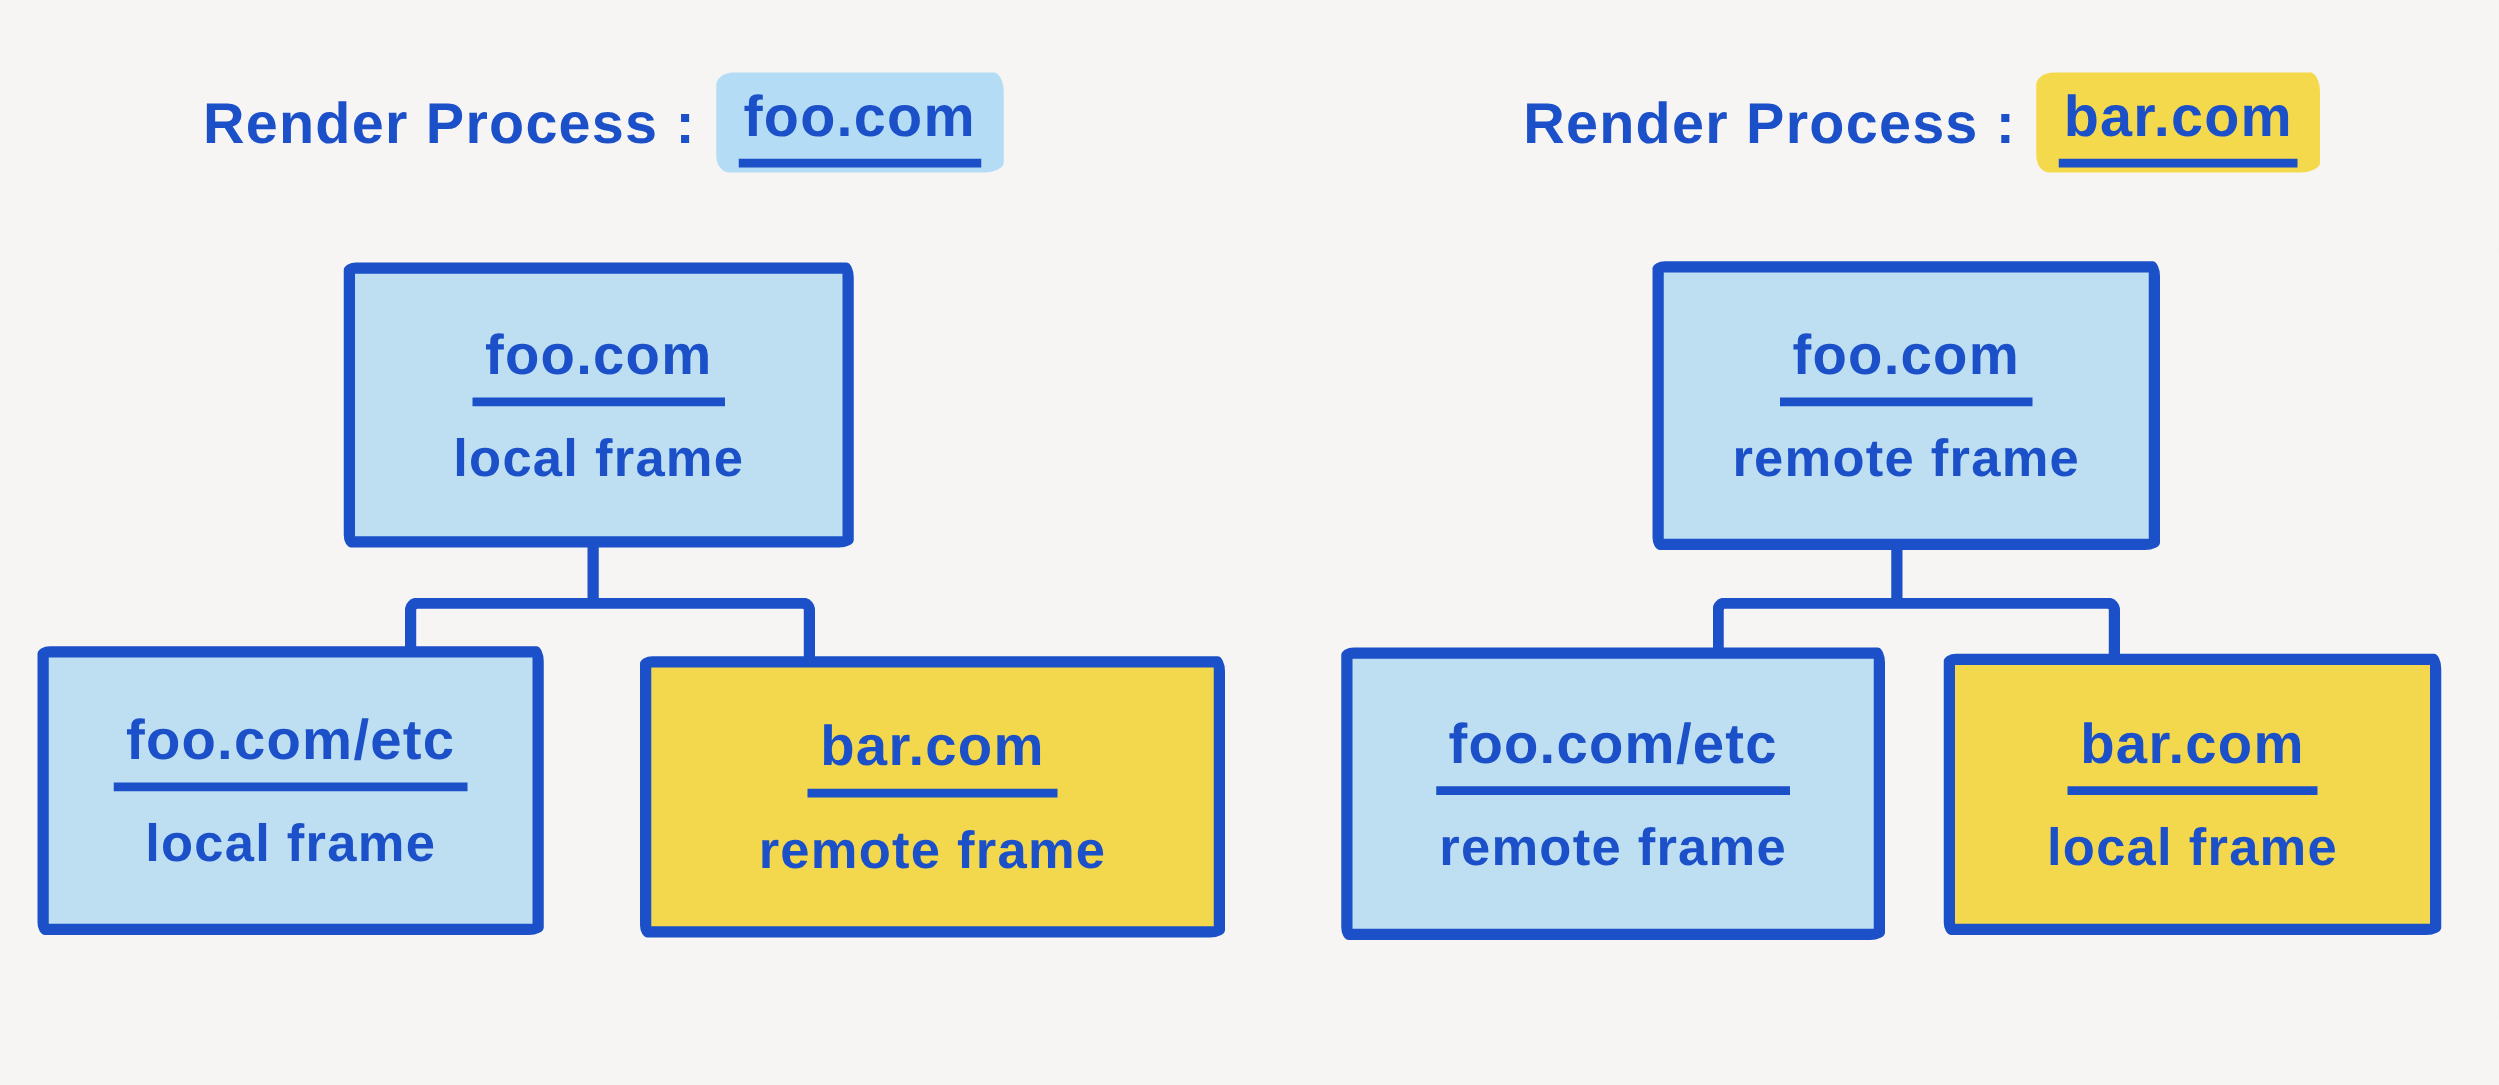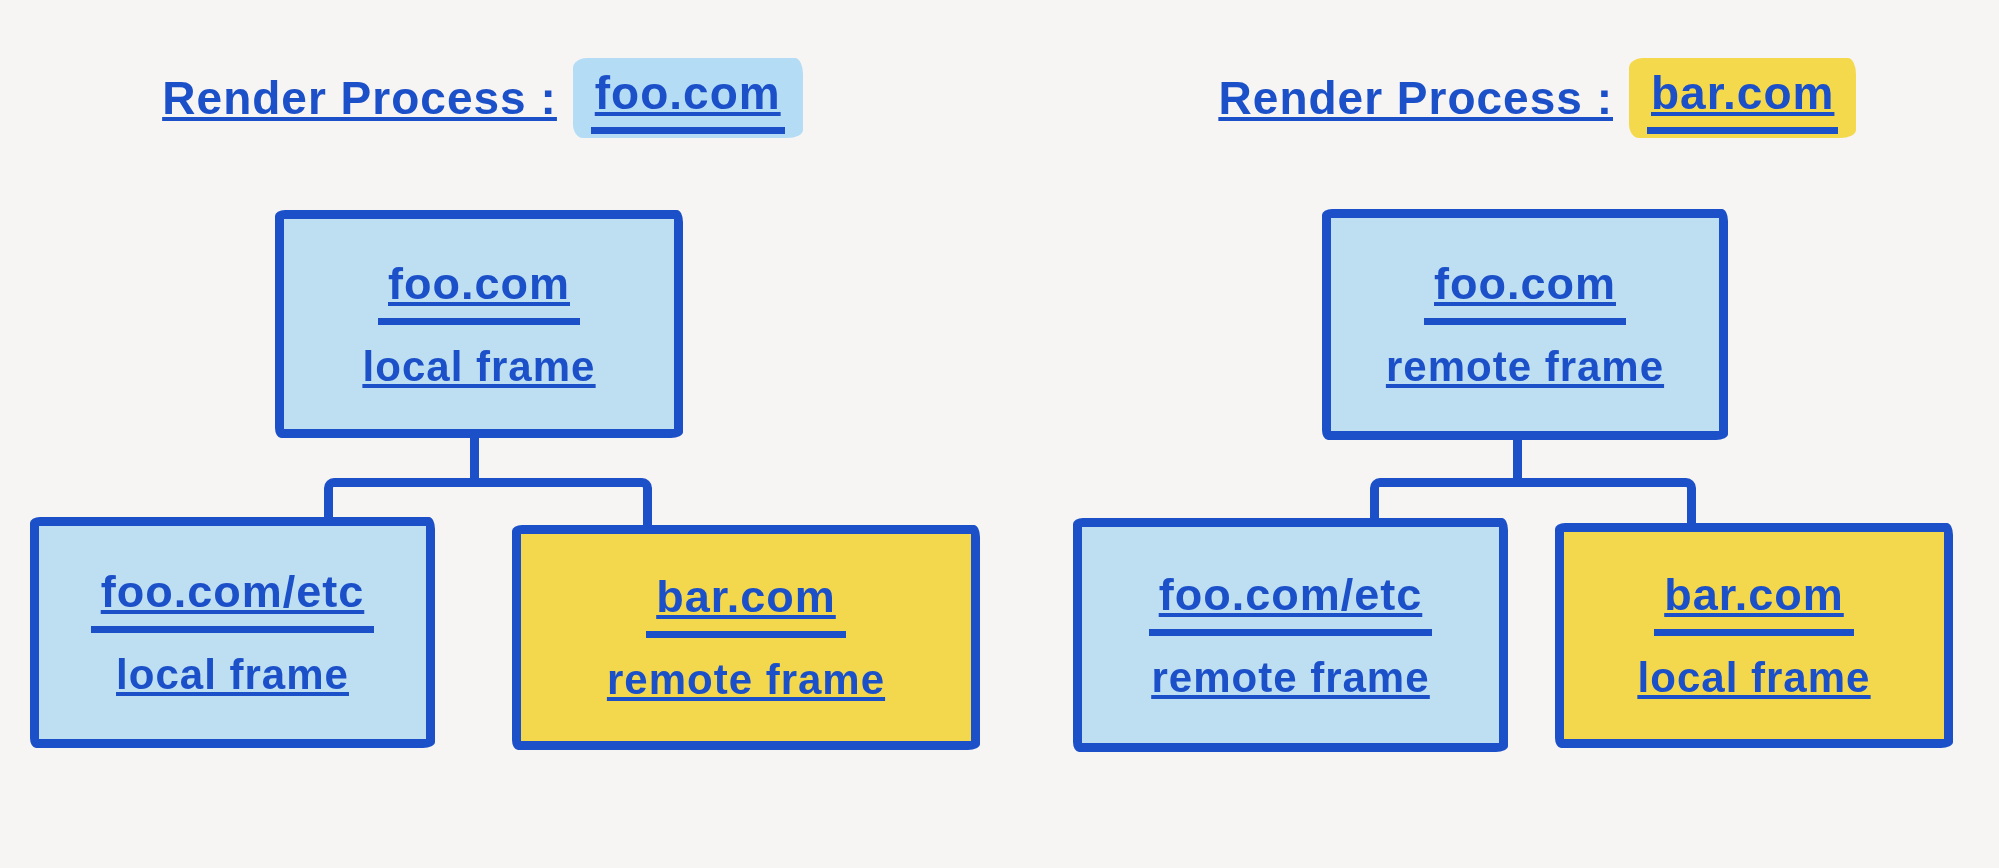--- a/index.html
+++ b/index.html
@@ -3,21 +3,21 @@
 <meta charset="utf-8">
 <style>
   :root {
     --ink: #1b50c9;
     --fill-blue: #bedff2;
     --fill-yellow: #f3d84e;
     --hl-blue: #b4dcf5;
     --hl-yellow: #f5d94d;
     --bg: #f6f5f3;
   }
-  * { margin: 0; padding: 0; box-sizing: border-box; text-decoration: underline; }
+  * { margin: 0; padding: 0; box-sizing: border-box; }
   body {
     font-family: "Liberation Sans", sans-serif;
     background: #e8e8e8;
   }
   .canvas {
     position: relative;
     width: 1999px;
     height: 868px;
     background: var(--bg);
     overflow: hidden;

